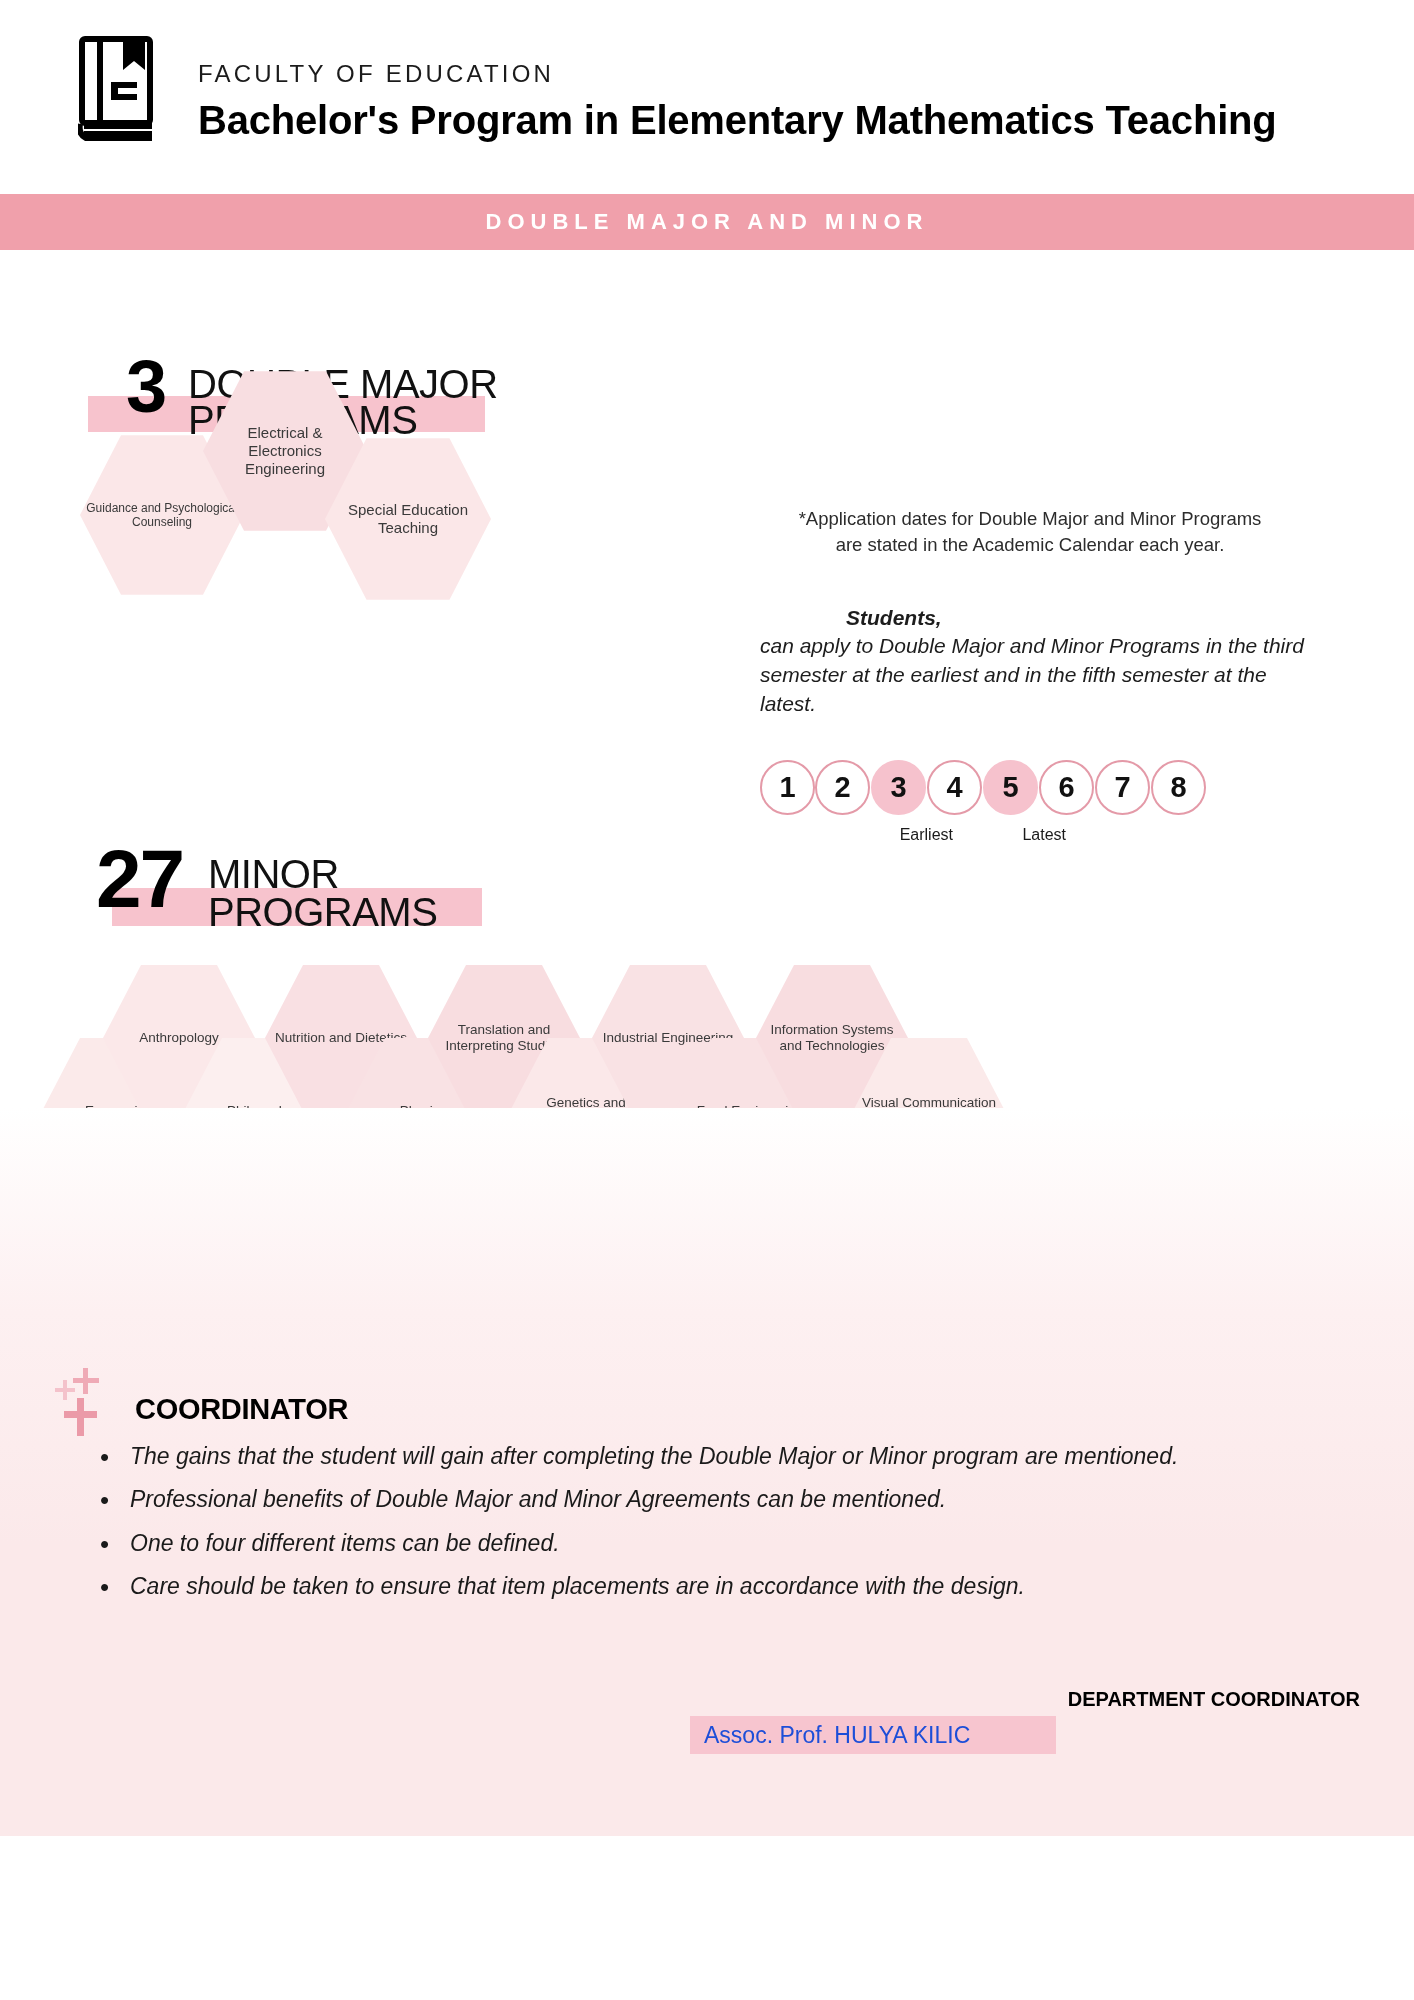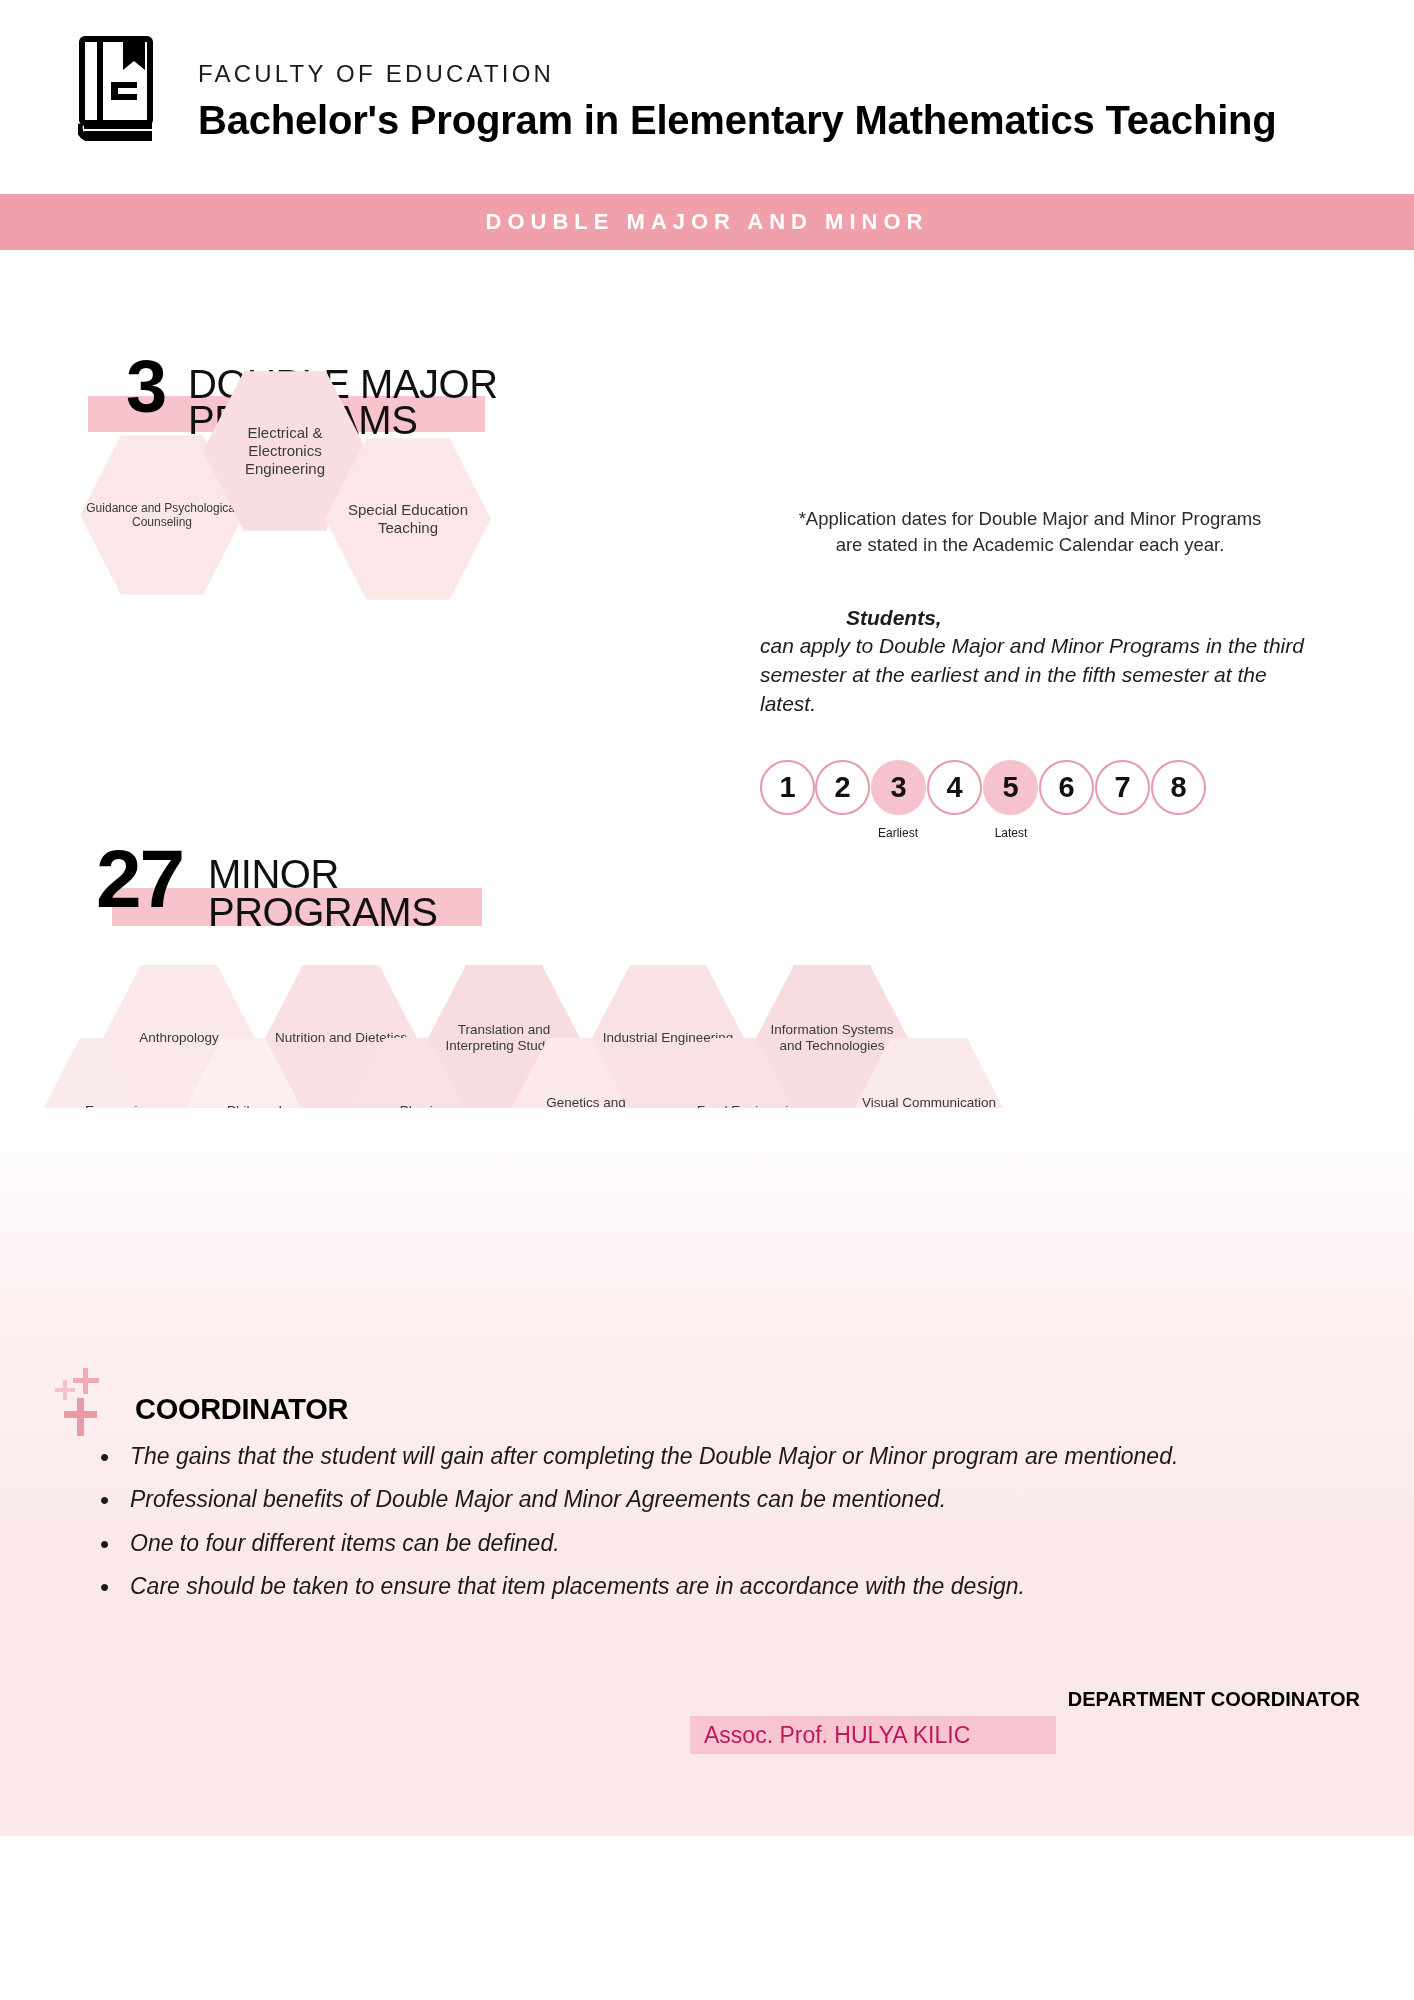--- a/index.html
+++ b/index.html
@@ -48,34 +48,34 @@
 
   
   .circles{position:absolute;left:760px;top:760px;width:580px;height:120px;}
   .circ{
     position:absolute;top:0;width:55px;height:55px;border-radius:50%;
     border:2px solid #e49aa8;box-sizing:border-box;
     display:flex;align-items:center;justify-content:center;
     font-size:29px;font-weight:bold;color:#111;background:#ffffff;
   }
   .circ.on{background:#f6c2cd;border-color:#f6c2cd;}
-  .clabel{position:absolute;top:66px;font-size:12px;color:#1a1a1a;text-align:center;width:110px;}
+  .clabel{position:absolute;top:66px;font-size:16px;color:#1a1a1a;text-align:right;width:110px;}
 
   
   .acq-bg{position:absolute;left:0;top:1108px;width:1414px;height:728px;
           background:linear-gradient(180deg,#ffffff 0%,#fdf0f1 28%,#fbe9ea 60%,#fbe9ea 100%);}
   .plus-mark{position:absolute;left:55px;top:1366px;width:70px;height:72px;}
   .acq-title{position:absolute;left:135px;top:1393px;font-size:29px;font-weight:bold;color:#000;letter-spacing:-0.3px;}
   .acq-list{position:absolute;left:96px;top:1440px;width:1090px;margin:0;padding:0;list-style:none;}
   .acq-list li{position:relative;padding-left:34px;font-style:italic;font-size:23px;line-height:1.45;color:#1a1a1a;margin-bottom:10px;}
   .acq-list li:before{content:"\2022";position:absolute;left:4px;top:-1px;font-size:26px;font-style:normal;}
 
   .coord-title{position:absolute;right:54px;top:1688px;font-size:20px;font-weight:bold;color:#000;letter-spacing:0px;}
   .coord-name{position:absolute;left:690px;top:1716px;width:366px;height:38px;background:#f7c5cf;
-               display:flex;align-items:center;padding-left:14px;box-sizing:border-box;font-size:23px;color:#be185d;}
+               display:flex;align-items:center;padding-left:14px;box-sizing:border-box;font-size:23px;color:#1d4ed8;}
 
   
   .footer{position:absolute;left:0;top:1836px;width:1414px;height:164px;background:#ffffff;}
 </style>
 </head>
 <body>
 
 <div class="page">
 
   <div class="header">

